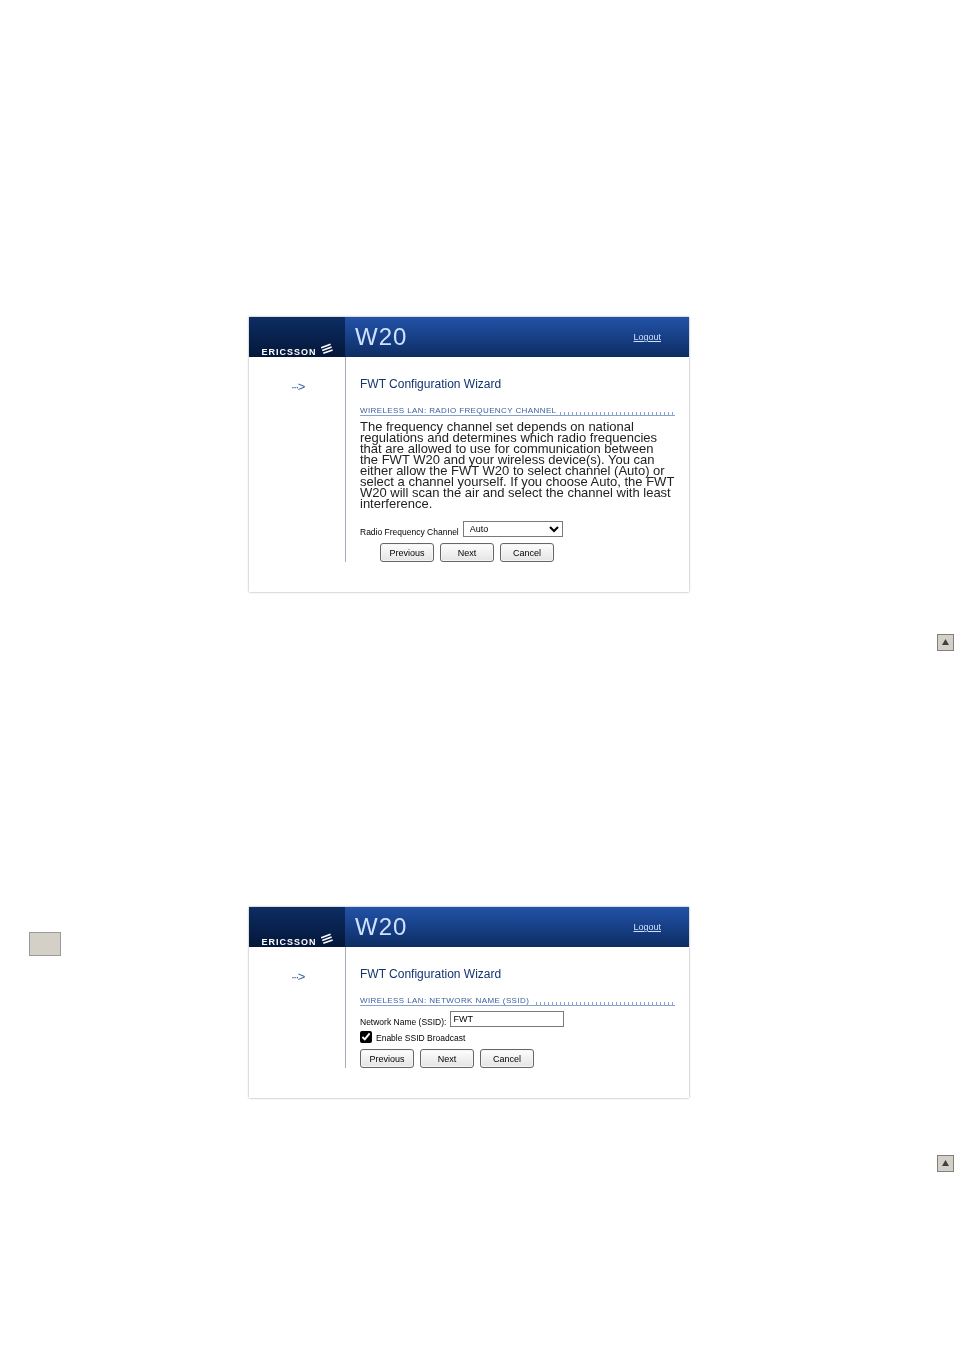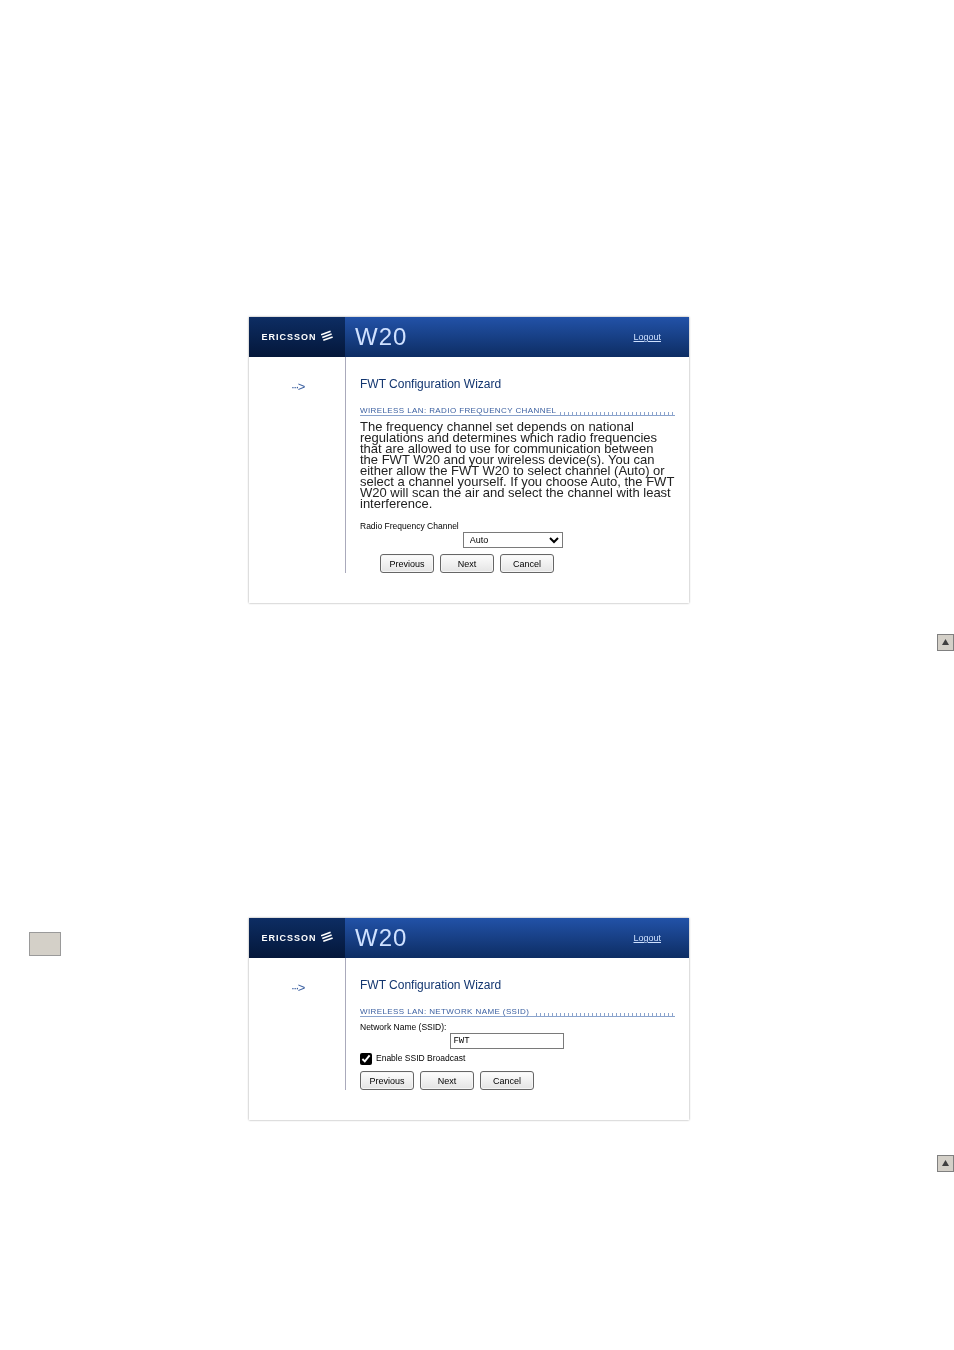--- a/index.html
+++ b/index.html
@@ -27,21 +27,21 @@
   }
   .hdr {
     height: 40px;
     display: flex;
     align-items: stretch;
   }
   .hdr-left {
     width: 96px;
     background: linear-gradient(#0d2d63, #04173a);
     display: flex;
-    align-items: center;
+    align-items: flex-end;
     justify-content: center;
     gap: 4px;
   }
   .hdr-left .brand {
     color: #fff;
     font-weight: bold;
     font-size: 9px;
     letter-spacing: 1px;
   }
   .hdr-left svg { fill: #fff; }
@@ -110,36 +110,35 @@
   }
   .desc {
     font-size: 13px;
     color: #222;
     line-height: 11px;
     margin-bottom: 12px;
   }
 
   .field-row {
     display: flex;
-    align-items: flex-start;
+    align-items: flex-end;
     gap: 4px;
     font-size: 8.5px;
     margin-bottom: 4px;
   }
   .field-row label { white-space: nowrap; }
 
   select.win, input.win {
     font-family: "MS Sans Serif", Tahoma, sans-serif;
     font-size: 9px;
     height: 16px;
     border: 1px solid #7a7a7a;
     background: #fff;
     padding: 0 2px;
     box-sizing: border-box;
-    margin-top: 11px;
   }
   input[type=checkbox].win {
     width: 12px;
     height: 12px;
     margin: 0;
     accent-color: #000;
   }
 
   .btn-row {
     display: flex;
@@ -265,21 +264,21 @@
       </div>
       <div class="body-main">
         <div class="wiz-title">FWT Configuration Wizard</div>
 
         <div class="section-label">
           <span>WIRELESS LAN: NETWORK NAME (SSID)</span>
         </div>
 
         <div class="field-row">
           <label>Network Name (SSID):</label>
-          <input class="win" type="text" style="width: 114px; font-family: Liberation Mono, monospace;" value="FWT">
+          <input class="win" type="text" style="width: 114px;" value="FWT">
         </div>
 
         <div class="field-row">
           <input class="win" type="checkbox" checked="" style="">
           <label>Enable SSID Broadcast</label>
         </div>
 
 
         <div class="btn-row" style="padding-left:0">
           <div class="btn">Previous</div>

